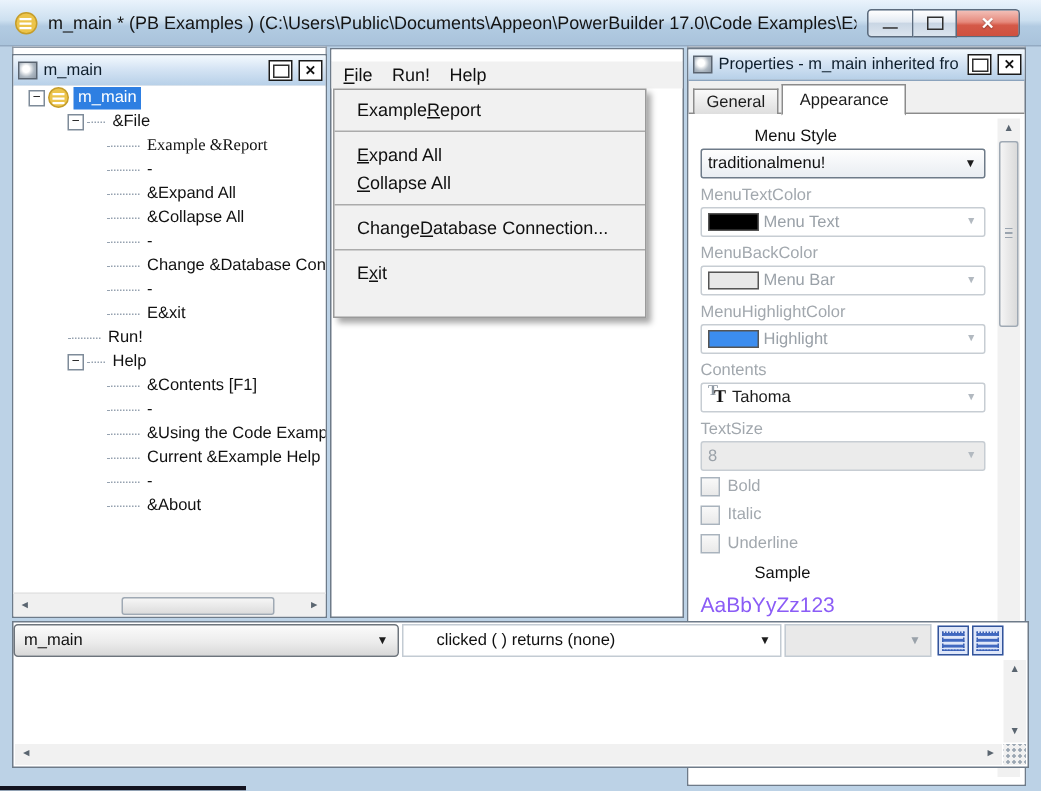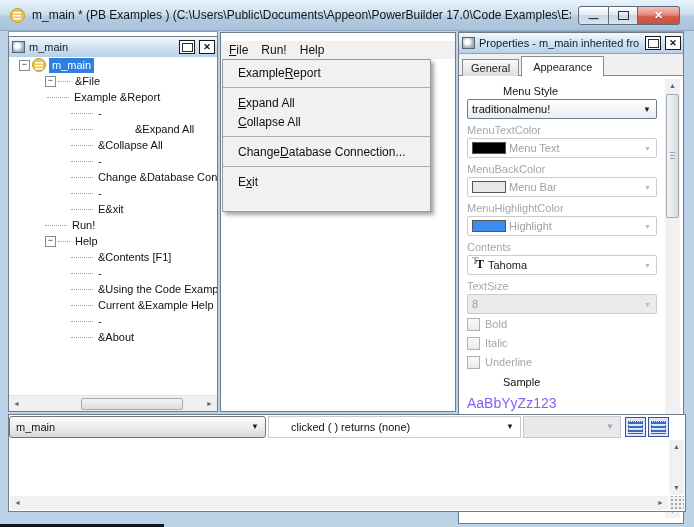--- a/index.html
+++ b/index.html
@@ -156,29 +156,29 @@
       <div class="tree-row" style="padding-left: 10px;">
         <span class="expbox">−</span>
         <span class="menu-obj-icon small"></span>
         <span class="tree-label sel">m_main</span>
       </div>
       <div class="tree-row" style="padding-left: 36px;">
         <span class="expbox">−</span>
         <span class="dots short"></span>
         <span class="tree-label">&amp;File</span>
       </div>
-      <div class="tree-row" style="padding-left: 38px;">
+      <div class="tree-row" style="padding-left: 62px; font-family: Liberation Serif, serif;">
         <span class="dots"></span>
         <span class="tree-label">Example &amp;Report</span>
       </div>
       <div class="tree-row" style="padding-left: 62px;">
         <span class="dots"></span>
         <span class="tree-label">-</span>
       </div>
-      <div class="tree-row" style="padding-left: 62px; gap: 37px;">
+      <div class="tree-row" style="padding-left: 62px;">
         <span class="dots"></span>
         <span class="tree-label">&amp;Expand All</span>
       </div>
       <div class="tree-row" style="padding-left: 62px;">
         <span class="dots"></span>
         <span class="tree-label">&amp;Collapse All</span>
       </div>
       <div class="tree-row" style="padding-left: 62px;">
         <span class="dots"></span>
         <span class="tree-label">-</span>

